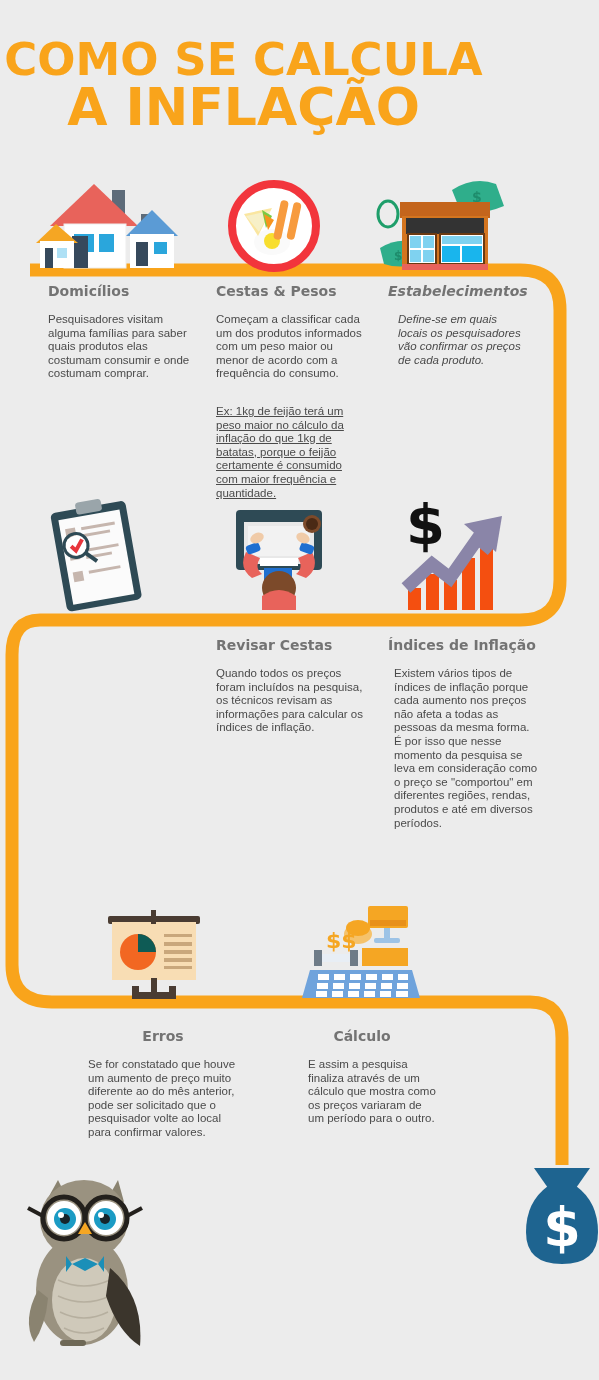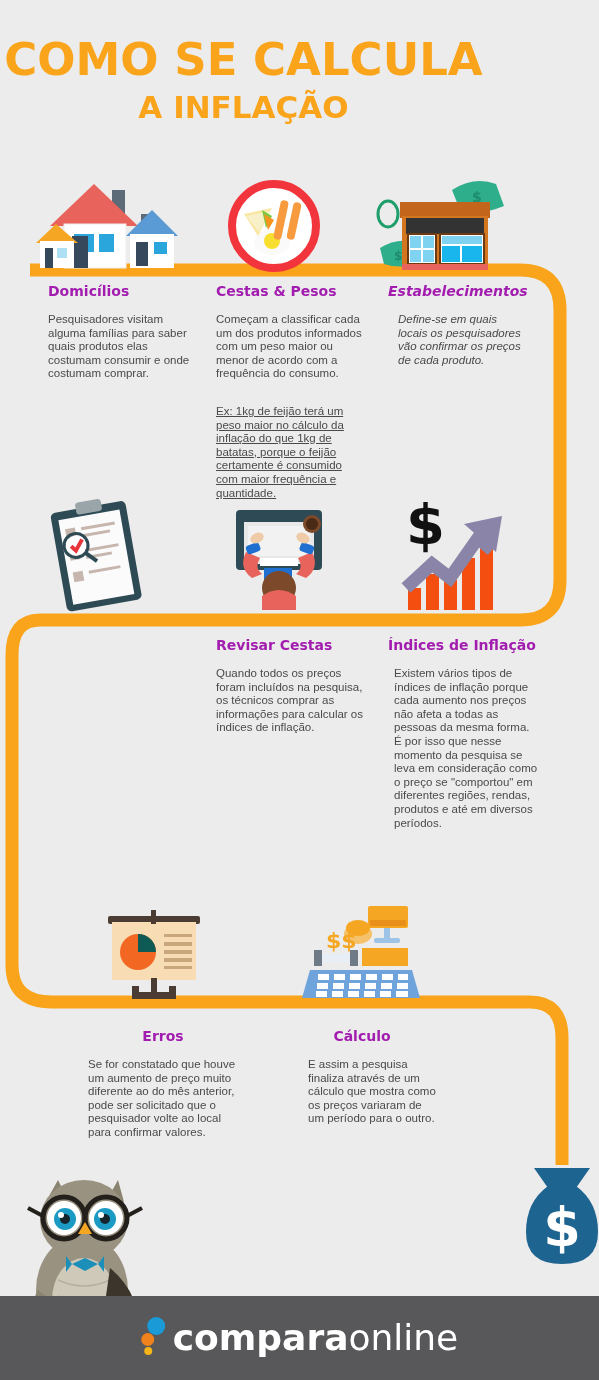--- a/index.html
+++ b/index.html
@@ -11,30 +11,30 @@
   }
   #page { position:absolute; inset:0; }
 
   
   .title-block{
     position:absolute; top:36px; left:0; width:487px; text-align:center;
     color:#F9A41B; font-weight:bold; letter-spacing:0px;
     font-family:"DejaVu Sans", sans-serif;
   }
   .title-line1{ font-size:45px; line-height:47px; }
-  .title-line2{ font-size:31px; line-height:49px; }
+  .title-line2{ font-size:52px; line-height:49px; }
 
   
   .path-svg{ position:absolute; top:0; left:0; width:599px; height:1380px; pointer-events:none; }
 
   
   .block{ position:absolute; }
   .block h3{
     font-family:"DejaVu Sans", sans-serif;
-    font-size:14px; font-weight:bold; color:#a21caf; margin-bottom:14px;
+    font-size:14px; font-weight:bold; color:#737373; margin-bottom:14px;
     white-space:nowrap;
   }
   .block p{
     font-size:11.5px; line-height:13.6px; color:#4A4A4A; font-weight:400;
   }
   .block p + p{ margin-top:24px;text-decoration:underline; }
 
   
   .illu{ position:absolute; }
 
@@ -187,21 +187,21 @@
     <rect x="52" y="88" width="13" height="30" fill="#F44F10"></rect>
     <rect x="70" y="66" width="13" height="52" fill="#F44F10"></rect>
     <rect x="88" y="50" width="13" height="68" fill="#F44F10"></rect>
     <path d="M14,96 L40,72 L58,86 L86,46 L100,58" fill="none" stroke="#8A85A8" stroke-width="13" stroke-linejoin="miter"></path>
     <polygon points="72,32 110,24 104,60" fill="#8A85A8"></polygon>
   </svg>
 
 
   <div class="block" style="left:216px; top:637px; width:148px;">
     <h3>Revisar Cestas</h3>
-    <p>Quando todos os preços foram incluídos na pesquisa, os técnicos comprar as informações para calcular os índices de inflação.</p>
+    <p>Quando todos os preços foram incluídos na pesquisa, os técnicos revisam as informações para calcular os índices de inflação.</p>
   </div>
 
   <div class="block" style="left:388px; top:637px; width:150px;">
     <h3>Índices de Inflação</h3>
     <p style="padding-left:6px;">Existem vários tipos de índices de inflação porque cada aumento nos preços não afeta a todas as pessoas da mesma forma. É por isso que nesse momento da pesquisa se leva em consideração como o preço se "comportou" em diferentes regiões, rendas, produtos e até em diversos  períodos.</p>
   </div>
 
   <svg class="illu" style="left:100px; top:898px;" width="110" height="105" viewBox="0 0 110 105">
     <rect x="8" y="18" width="92" height="8" rx="2" fill="#4A3C32"></rect>
     <rect x="12" y="24" width="84" height="58" fill="#F8DDB4"></rect>
@@ -299,24 +299,14 @@
     <circle cx="87" cy="43" r="3" fill="#FFFFFF"></circle>
     <polygon points="71,50 64,62 78,62" fill="#F5A623"></polygon>
     <polygon points="58,92 71,86 84,92 71,99" fill="#1B8FB8"></polygon>
     <polygon points="58,92 52,84 52,100" fill="#1B8FB8"></polygon>
     <polygon points="84,92 90,84 90,100" fill="#1B8FB8"></polygon>
     <path d="M96,96 q34,28 30,78 q-22,-14 -34,-50 z" fill="#3B352C"></path>
     <path d="M24,118 q-16,30 -4,52 q12,-18 14,-44 z" fill="#8A8370"></path>
     <rect x="46" y="168" width="26" height="6" rx="3" fill="#6E6856"></rect>
   </svg>
 
-  <div class="footer">
-    <div class="logo-wrap">
-      <div class="logo-dots">
-        <span class="dot dot-blue"></span>
-        <span class="dot dot-orange"></span>
-        <span class="dot dot-yellow"></span>
-      </div>
-      <div class="logo-text"><span class="logo-bold">compara</span><span class="logo-light">online</span></div>
-    </div>
-  </div>
 
 </div>
 
 </body></html>

